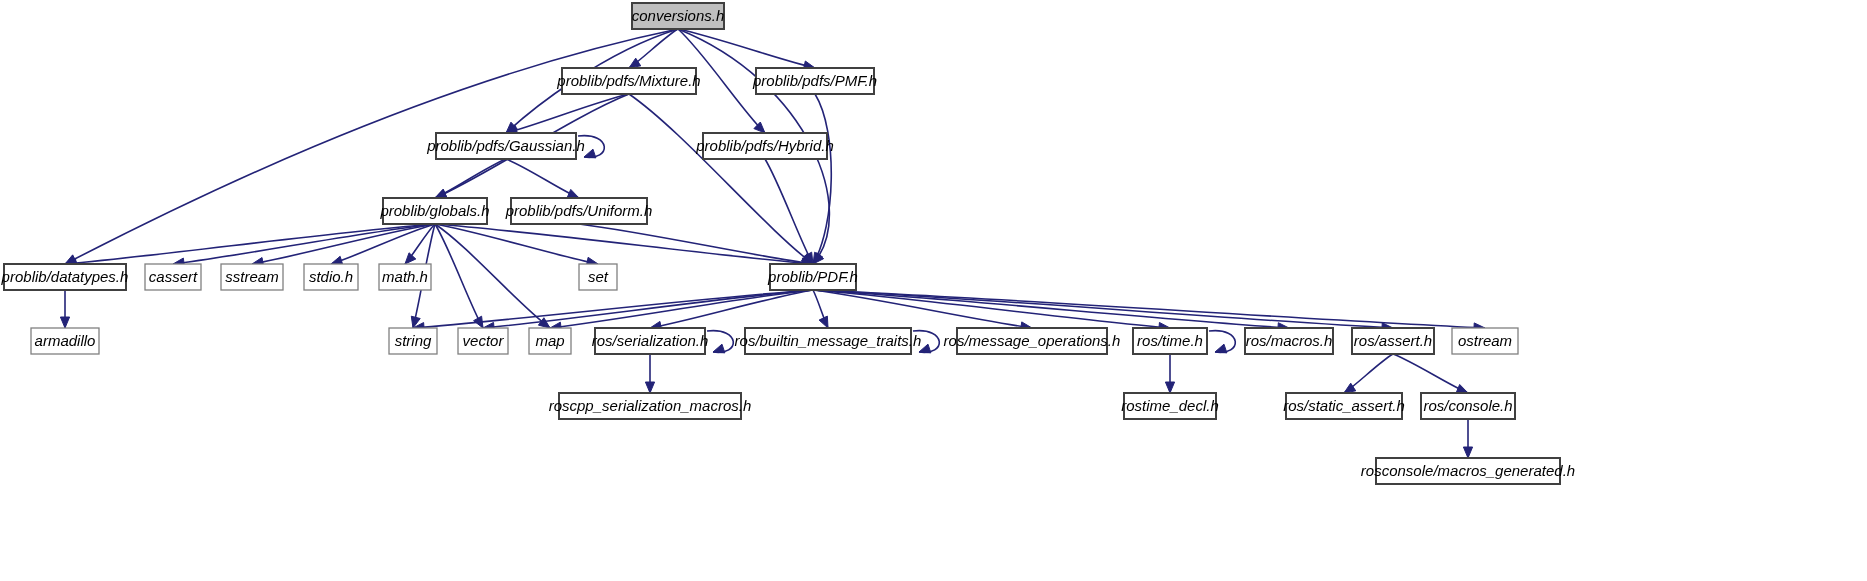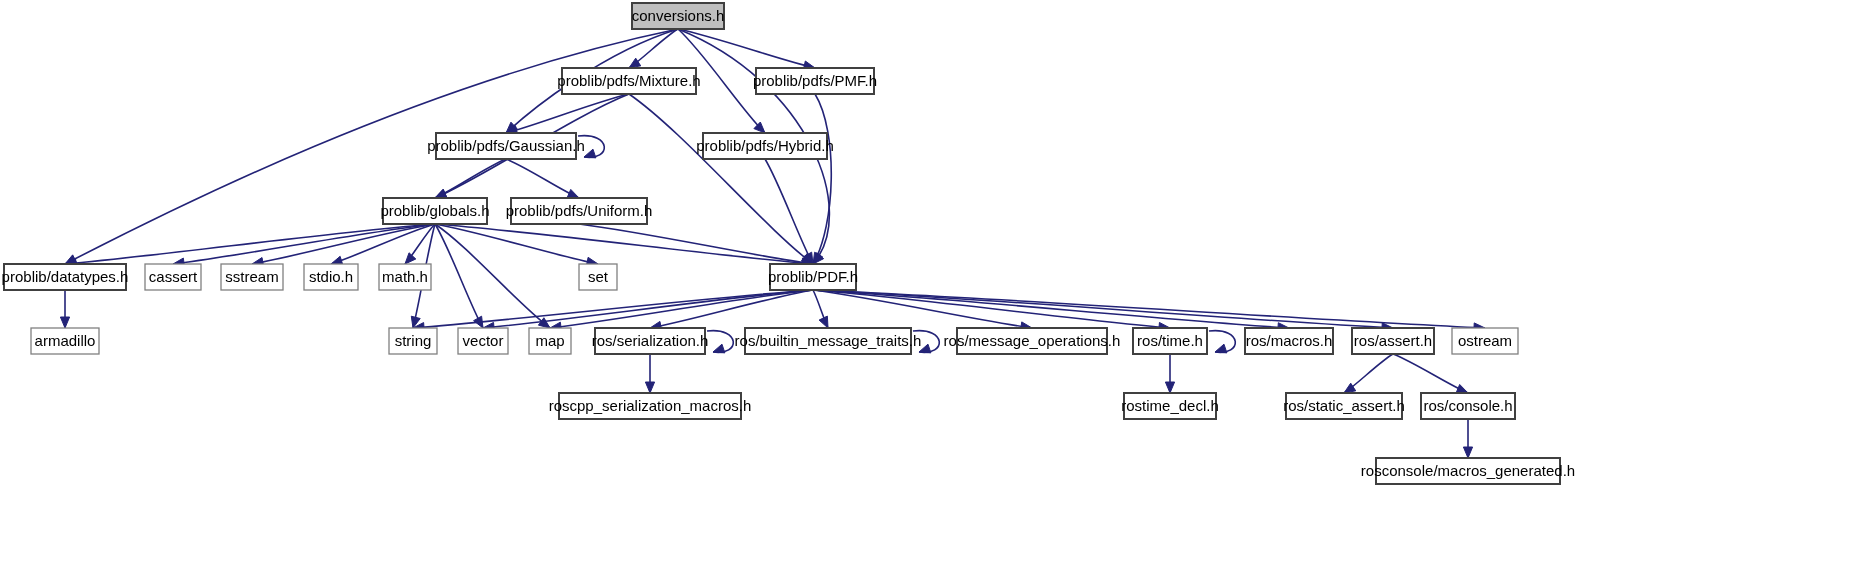--- a/index.html
+++ b/index.html
@@ -9,20 +9,21 @@
   }
   body {
     font-family: "Liberation Sans", sans-serif;
   }
   #graph-wrap {
     position: relative;
     width: 1867px;
     height: 581px;
     background: #ffffff;
     overflow: hidden;
+    font-style: italic;
   }
   svg#graph {
     display: block;
     width: 1867px;
     height: 581px;
   }
   .edge-path {
     fill: none;
     stroke: #232377;
     stroke-width: 1.6;

